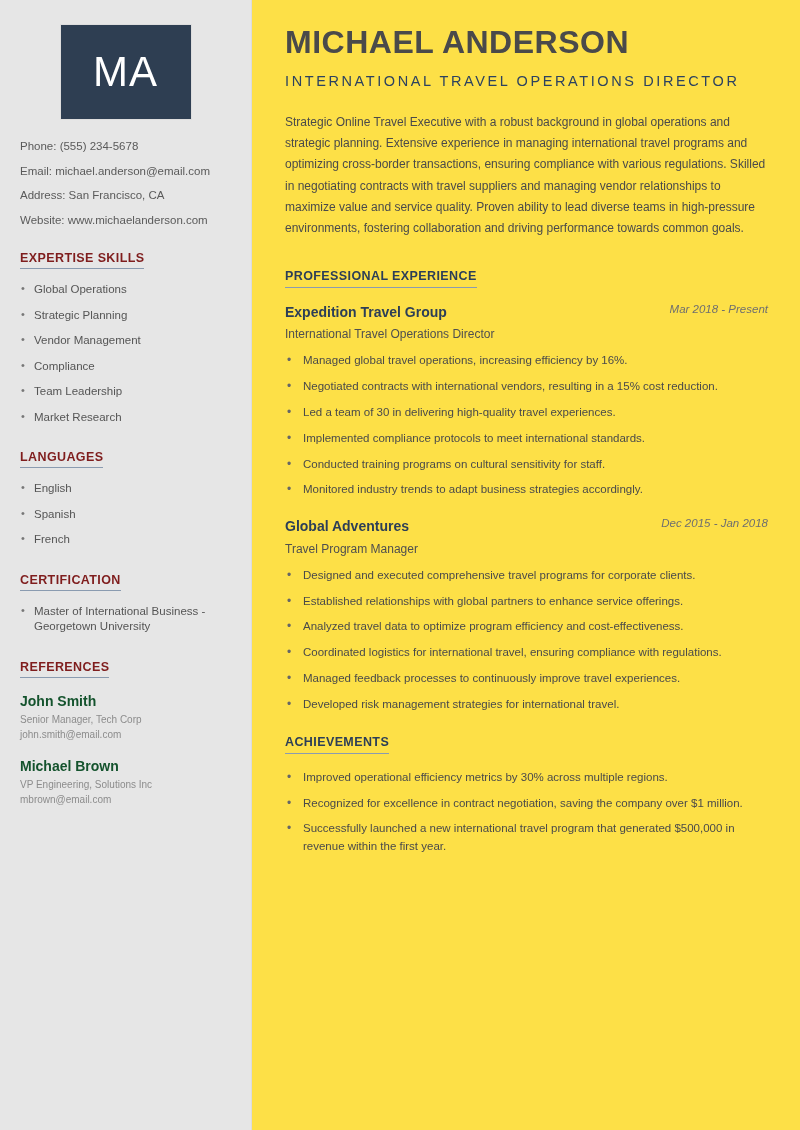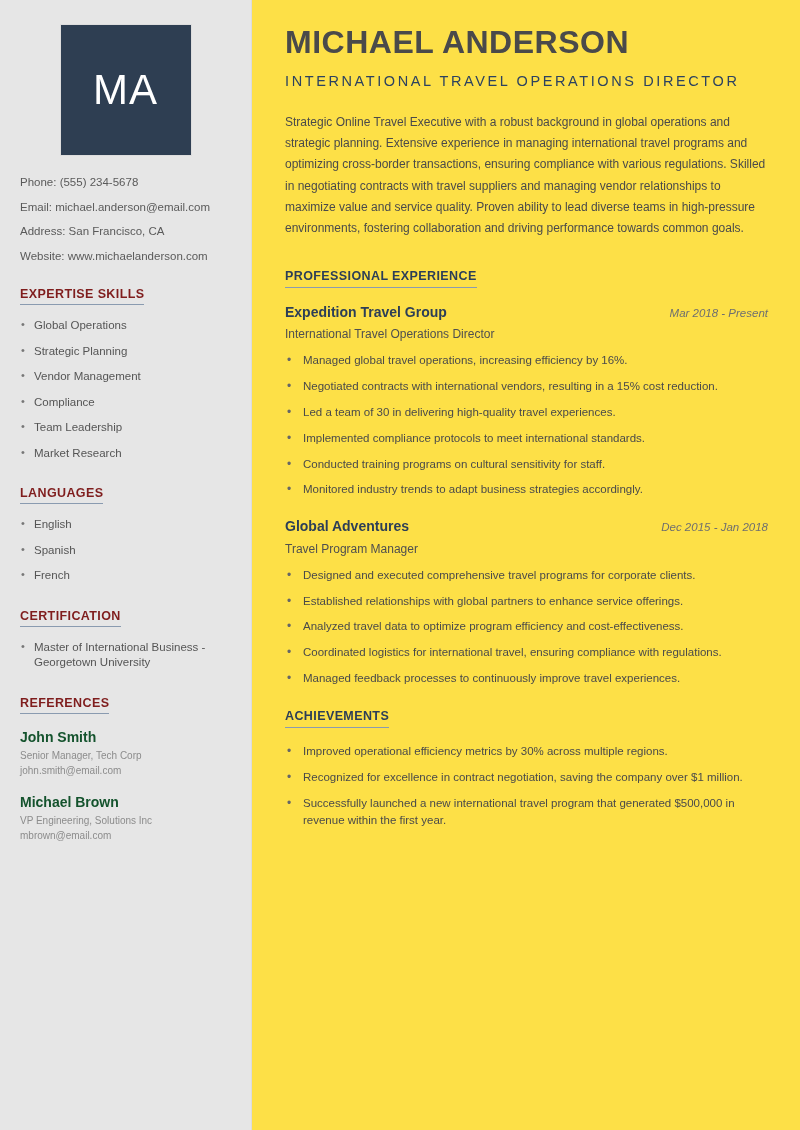--- a/index.html
+++ b/index.html
@@ -16,21 +16,21 @@
   .sidebar{
     width:252px;
     min-width:252px;
     background:#e6e6e6;
     border-right:1px solid #dcdcdc;
     box-sizing:border-box;
     padding:25px 20px 0 20px;
     position:relative;
   }
   .avatar{
-    width:130px;height:130px;
+    width:130px;height:94px;
     background:#2e3e52;
     margin:0 auto 0 auto;
     display:flex;align-items:center;justify-content:center;
     box-shadow:0 0 0 1px rgba(0,0,0,.04);
   }
   .avatar-initials{
     color:#ffffff;
     font-size:42px;
     font-weight:400;
     letter-spacing:1px;
@@ -113,21 +113,21 @@
     font-size:12.5px;
     font-weight:bold;
     color:#2c3e57;
     letter-spacing:.4px;
     padding-bottom:4px;
     display:inline-block;
     border-bottom:1.5px solid #8a9bb0;
     margin-bottom:15px;
   }
   .job{margin-bottom:18px;}
-  .job-row{display:flex;align-items:center;justify-content:space-between;}
+  .job-row{display:flex;align-items:flex-start;justify-content:space-between;}
   .job-company{
     font-size:14px;font-weight:bold;color:#2c3e57;line-height:1.4;
   }
   .job-dates{
     font-size:11.5px;color:#6f6f6f;font-style:italic;white-space:nowrap;
   }
   .job-title{
     font-size:12px;color:#4f4f4f;line-height:1.5;margin-top:3px;margin-bottom:9px;
   }
   .bullets{list-style:none;margin:0;padding:0;}
@@ -242,20 +242,21 @@
           <div class="job-company">Global Adventures</div>
           <div class="job-dates">Dec 2015 - Jan 2018</div>
         </div>
         <div class="job-title">Travel Program Manager</div>
         <ul class="bullets">
           <li>Designed and executed comprehensive travel programs for corporate clients.</li>
           <li>Established relationships with global partners to enhance service offerings.</li>
           <li>Analyzed travel data to optimize program efficiency and cost-effectiveness.</li>
           <li>Coordinated logistics for international travel, ensuring compliance with regulations.</li>
           <li>Managed feedback processes to continuously improve travel experiences.</li>
+          <li>Developed risk management strategies for international travel.</li>
         </ul>
       </div>
     </section>
 
     <section class="section-block">
       <div class="main-heading">ACHIEVEMENTS</div>
       <ul class="bullets ach-list">
         <li>Improved operational efficiency metrics by 30% across multiple regions.</li>
         <li>Recognized for excellence in contract negotiation, saving the company over $1 million.</li>
         <li>Successfully launched a new international travel program that generated $500,000 in revenue within the first year.</li>

